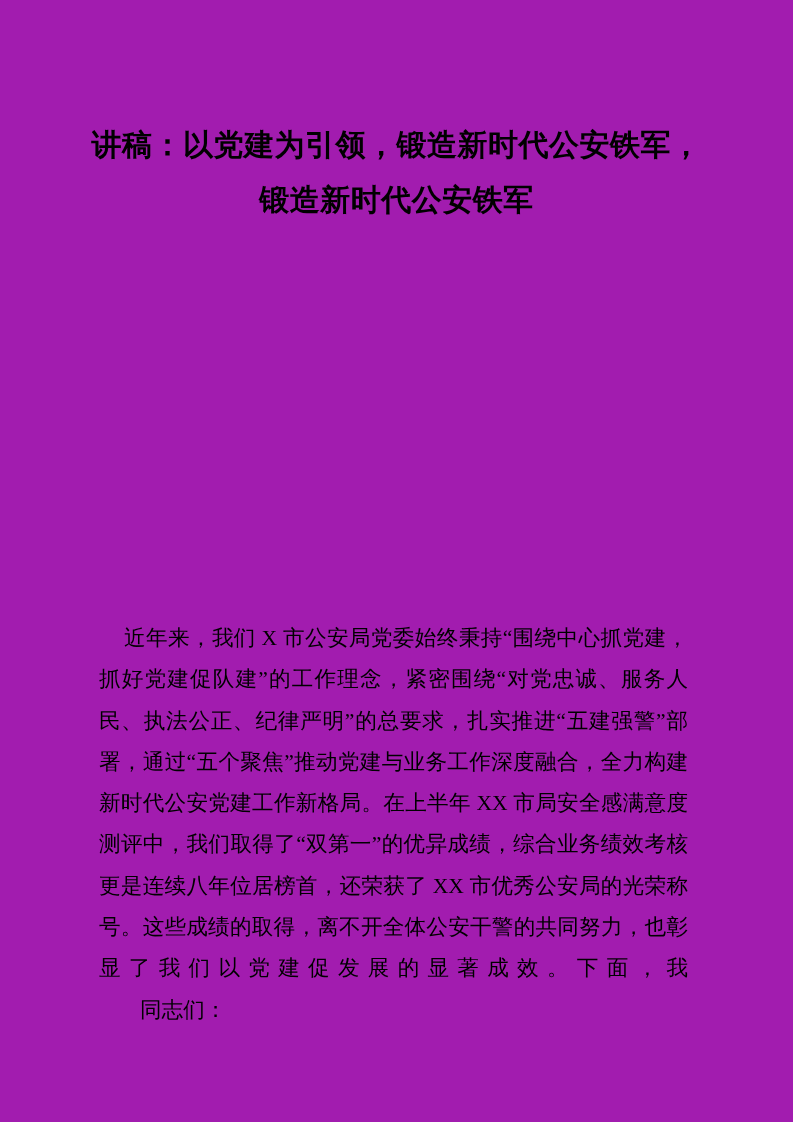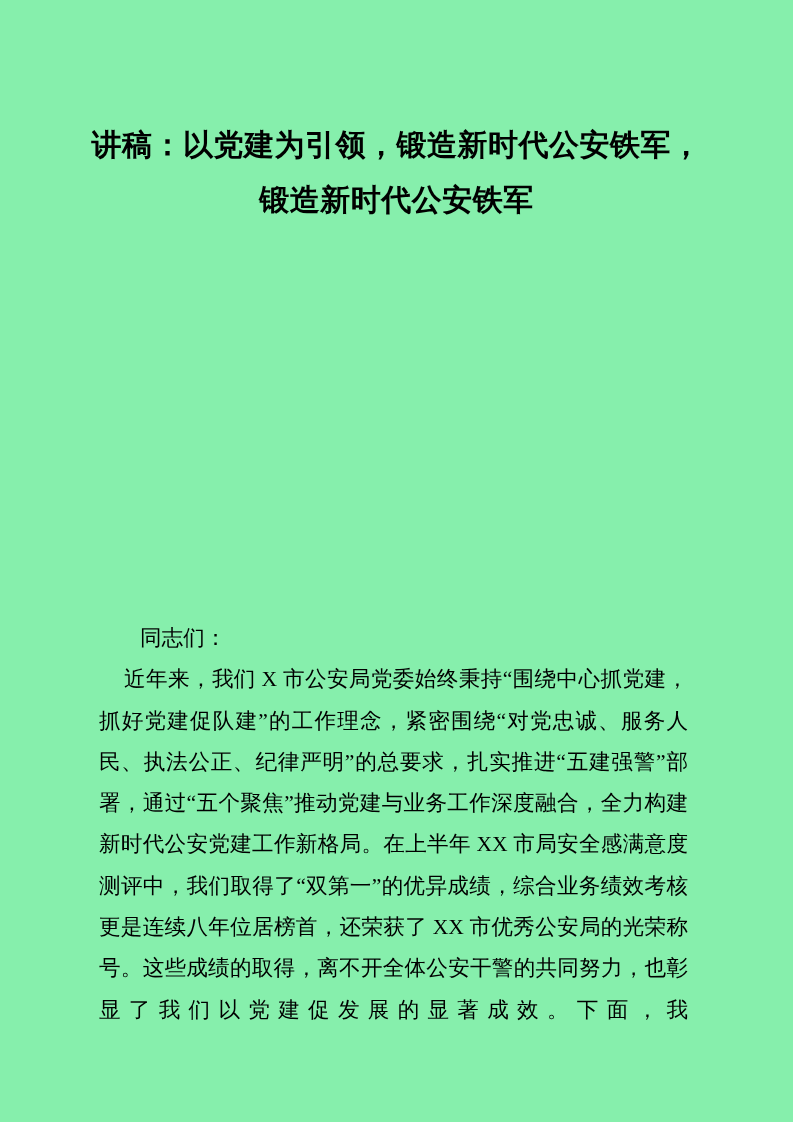--- a/index.html
+++ b/index.html
@@ -4,21 +4,21 @@
 <style>
   html, body {
     margin: 0;
     padding: 0;
     background: #ffffff;
   }
   .page {
     position: relative;
     width: 793px;
     height: 1122px;
-    background: #86efac;
+    background: #a21caf;
     color: #000000;
     font-family: "Liberation Serif", "DejaVu Serif", serif;
     overflow: hidden;
   }
   .doc-title {
     margin: 0;
     padding-top: 117px;
     text-align: center;
     font-size: 30px;
     font-weight: 700;
@@ -51,16 +51,16 @@
 </head>
 <body>
 
 <div class="page">
   <h1 class="doc-title">
     <span class="title-line">讲稿：以党建为引领，锻造新时代公安铁军，</span>
     <span class="title-line">锻造新时代公安铁军</span>
   </h1>
 
   <div class="doc-body">
+    <p class="para para-main">近年来，我们 X 市公安局党委始终秉持“围绕中心抓党建，抓好党建促队建”的工作理念，紧密围绕“对党忠诚、服务人民、执法公正、纪律严明”的总要求，扎实推进“五建强警”部署，通过“五个聚焦”推动党建与业务工作深度融合，全力构建新时代公安党建工作新格局。在上半年 XX 市局安全感满意度测评中，我们取得了“双第一”的优异成绩，综合业务绩效考核更是连续八年位居榜首，还荣获了 XX 市优秀公安局的光荣称号。这些成绩的取得，离不开全体公安干警的共同努力，也彰显了我们以党建促发展的显著成效。下面，我</p>
     <p class="para para-salutation">同志们：</p>
-    <p class="para para-main">近年来，我们 X 市公安局党委始终秉持“围绕中心抓党建，抓好党建促队建”的工作理念，紧密围绕“对党忠诚、服务人民、执法公正、纪律严明”的总要求，扎实推进“五建强警”部署，通过“五个聚焦”推动党建与业务工作深度融合，全力构建新时代公安党建工作新格局。在上半年 XX 市局安全感满意度测评中，我们取得了“双第一”的优异成绩，综合业务绩效考核更是连续八年位居榜首，还荣获了 XX 市优秀公安局的光荣称号。这些成绩的取得，离不开全体公安干警的共同努力，也彰显了我们以党建促发展的显著成效。下面，我</p>
   </div>
 </div>
 
 </body></html>

